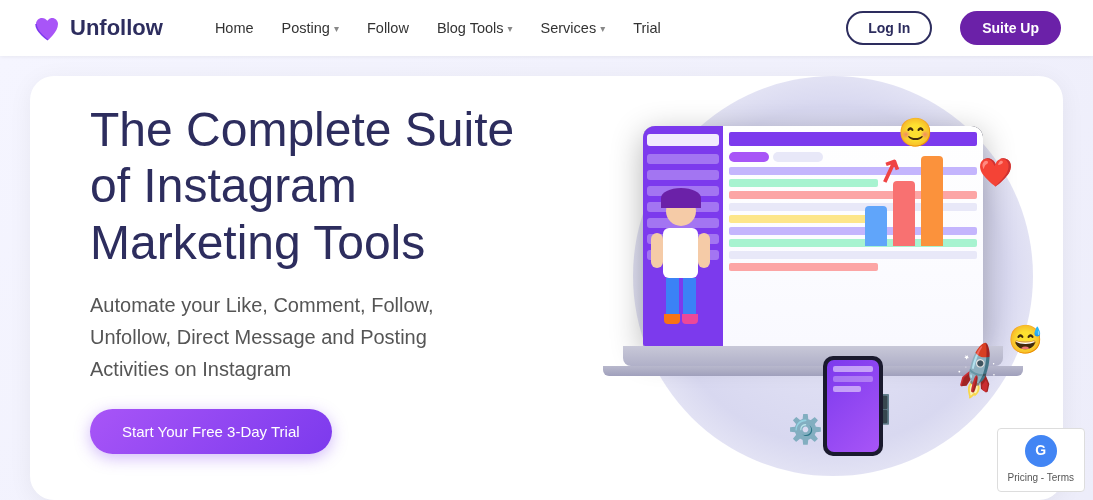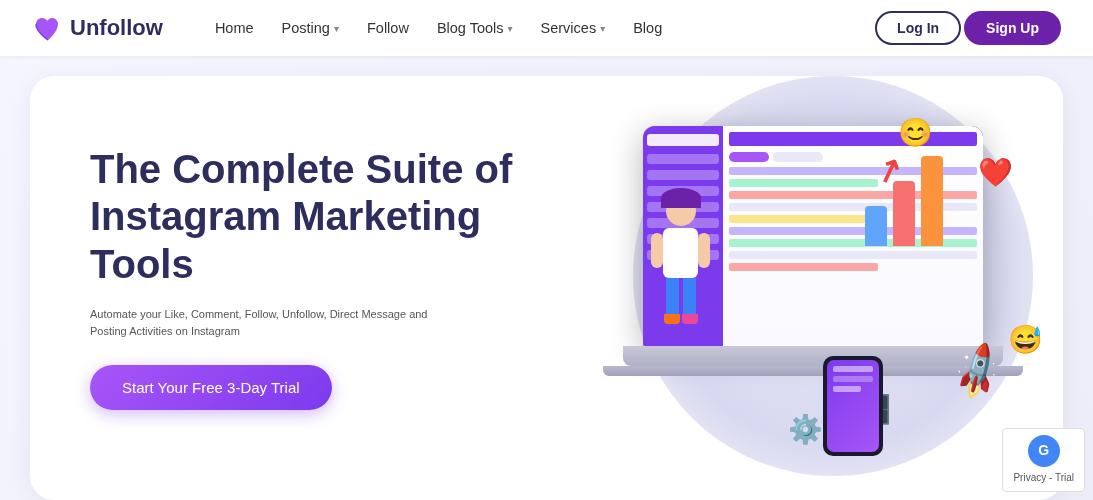--- a/index.html
+++ b/index.html
@@ -65,21 +65,21 @@
     }
 
     .nav-link .chevron {
       font-size: 10px;
       color: #888;
     }
 
     .nav-actions {
       display: flex;
       align-items: center;
-      gap: 3px;
+      gap: 28px;
     }
 
     .btn-login {
       border: 2px solid #2d2d5e;
       background: transparent;
       color: #2d2d5e;
       padding: 7px 20px;
       border-radius: 24px;
       font-size: 14px;
       font-weight: 600;
@@ -121,29 +121,29 @@
     }
 
     .hero-content {
       position: relative;
       z-index: 2;
       max-width: 480px;
       padding-left: 30px;
     }
 
     .hero-title {
-      font-size: 40px;
-      font-weight: 700;
+      font-size: 48px;
+      font-weight: 400;
       color: #2d2d5e;
       line-height: 1.18;
       margin-bottom: 18px;
     }
 
     .hero-subtitle {
-      font-size: 11px;
+      font-size: 20px;
       color: #555;
       line-height: 1.6;
       margin-bottom: 24px;
       max-width: 360px;
     }
 
     .btn-trial {
       background: linear-gradient(135deg, #a855f7, #7c3aed);
       color: #fff;
       border: none;
@@ -389,27 +389,27 @@
     </a>
     <a class="nav-link" href="#">
       <span>Blog Tools</span>
       <span class="chevron">▾</span>
     </a>
     <a class="nav-link" href="#">
       <span>Services</span>
       <span class="chevron">▾</span>
     </a>
     <a class="nav-link" href="#">
-      <span>Blog</span>
+      <span>Trial</span>
     </a>
   </div>
 
   <div class="nav-actions">
     <button class="btn-login">Log In</button>
-    <button class="btn-signup">Sign Up</button>
+    <button class="btn-signup">Suite Up</button>
   </div>
 </nav>
 
 <div class="main-section">
   <div class="card-bg"></div>
 
   <div class="circle-bg"></div>
 
   <div class="hero-content">
     <h1 class="hero-title">The Complete Suite of Instagram Marketing Tools</h1>
@@ -501,14 +501,14 @@
 
     <div class="gear-wrap">⚙️</div>
 
     <div style="position:absolute;bottom:50px;right:170px;font-size:28px;z-index:4;">🗄️</div>
 
   </div>
 </div>
 
 <div class="recaptcha">
   <div class="recaptcha-icon">G</div>
-  <div>Privacy - Trial</div>
+  <div>Pricing - Terms</div>
 </div>
 
 </body></html>

